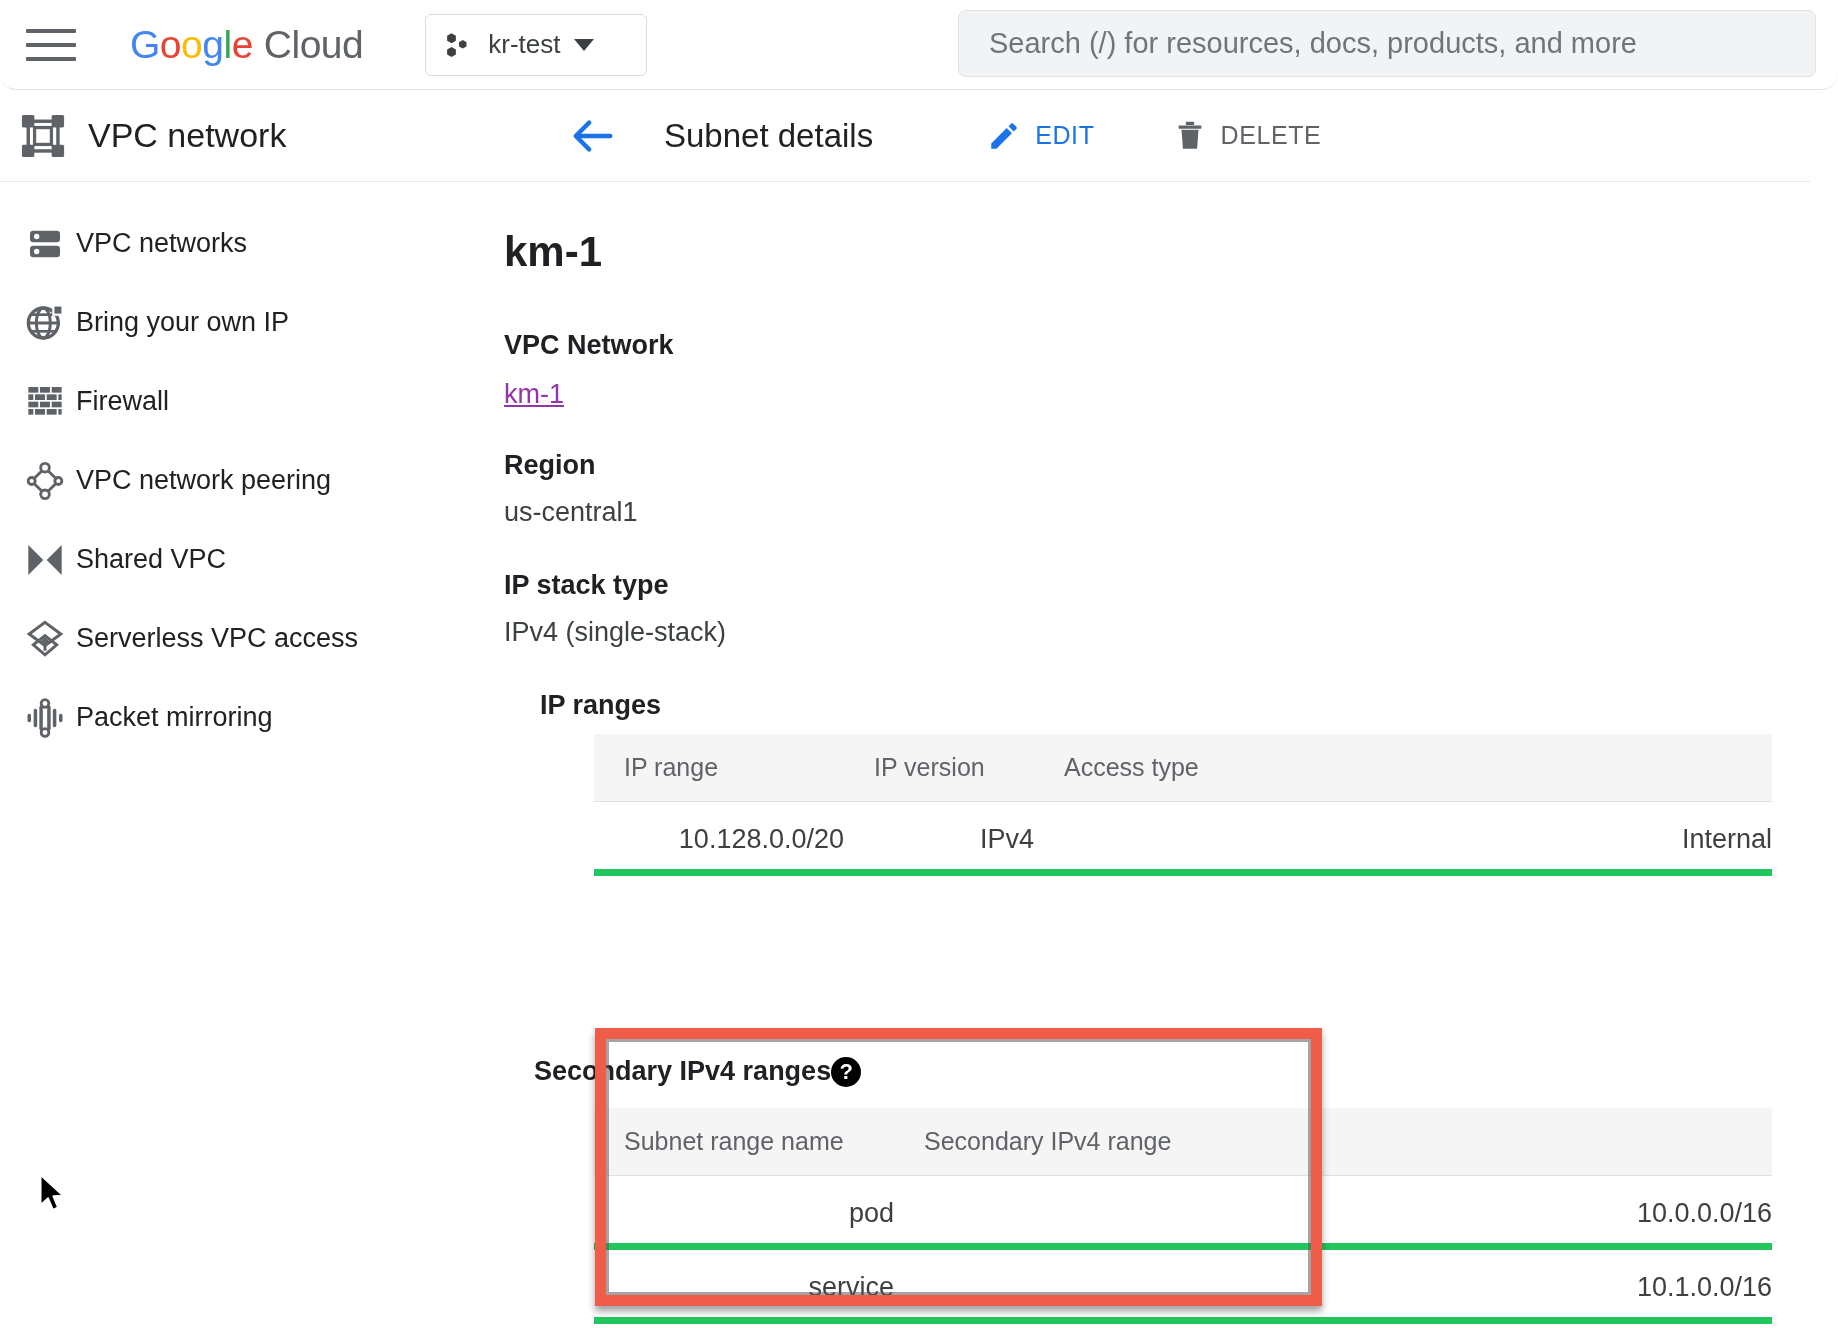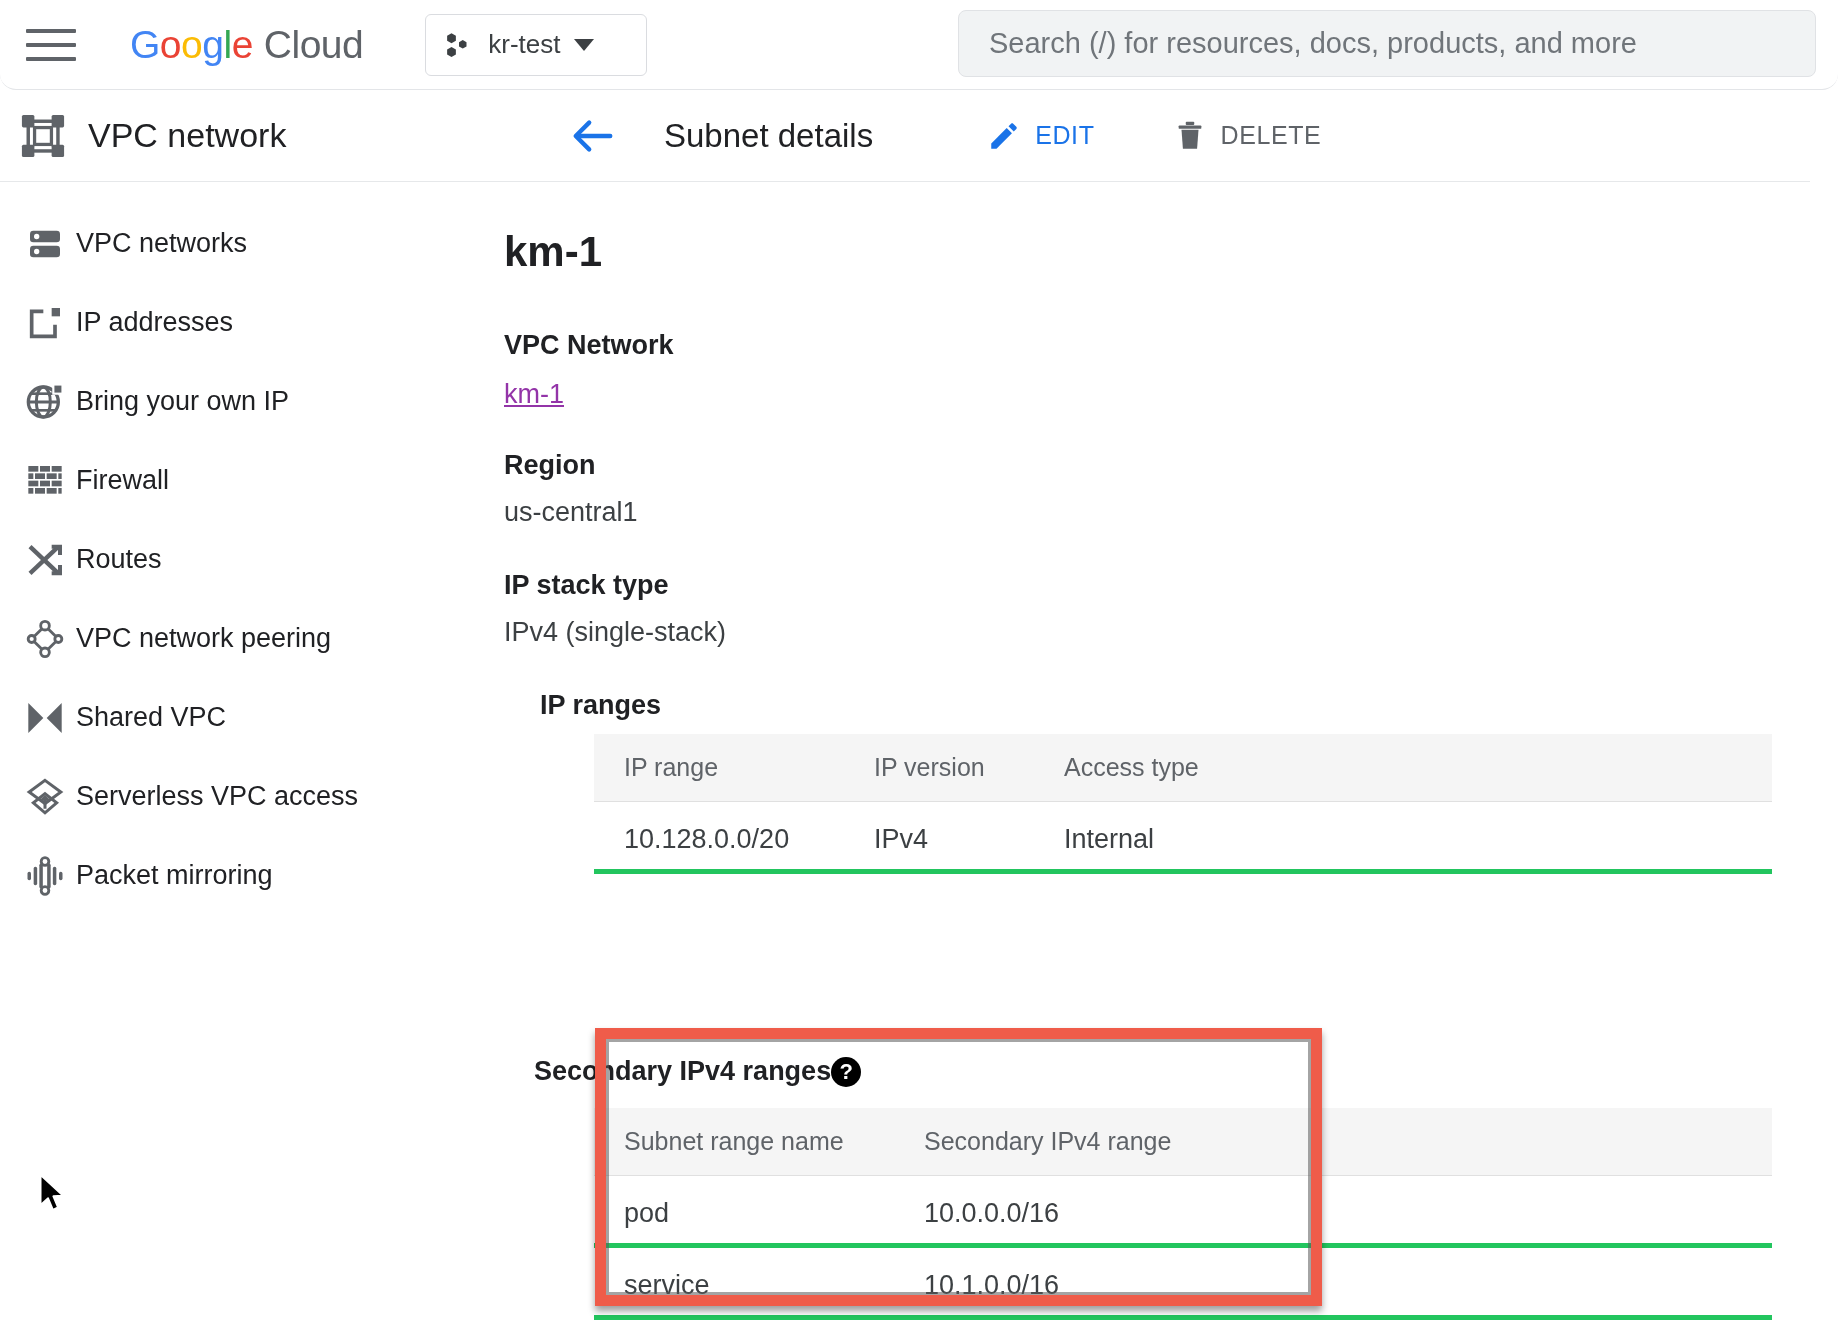--- a/index.html
+++ b/index.html
@@ -183,22 +183,23 @@
     background: #f5f5f5;
     font-size: 25px; font-weight: normal;
     color: #5f6368; text-align: left;
     padding: 19px 0 19px 30px;
     border-bottom: 1px solid #e0e0e0;
     white-space: nowrap;
   }
   .gtable td {
     font-size: 27px; color: #3c4043;
     padding: 22px 0 14px 30px;
-    border-bottom: 5px solid #22c55e;
-    white-space: nowrap;
+    border-bottom: 7px solid #22c55e;
+    white-space: nowrap;
+    text-align: right;
   }
 
   
   #annotation-box {
     position: absolute;
     border: 11px solid #ef5c4a;
     background: transparent;
     box-shadow: 0 5px 7px rgba(0,0,0,0.38), inset 0 0 0 3px rgba(90,90,90,0.55);
     pointer-events: none;
     z-index: 5;
@@ -277,29 +278,20 @@
         <svg width="40" height="40" viewBox="0 0 24 24" fill="#5f6368">
           <rect x="3" y="4" width="18" height="7" rx="2"></rect>
           <rect x="3" y="13" width="18" height="7" rx="2"></rect>
           <circle cx="7" cy="7.5" r="1.6" fill="#fff"></circle>
           <circle cx="7" cy="16.5" r="1.6" fill="#fff"></circle>
         </svg>
       </span>
       <span class="label">VPC networks</span>
     </div>
 
-    <div class="nav-item">
-      <span class="ico">
-        <svg width="40" height="40" viewBox="0 0 24 24" fill="none" stroke="#5f6368" stroke-width="2.2">
-          <path d="M18 13v7H4V5h7"></path>
-          <rect x="16" y="3" width="5" height="5" fill="#5f6368" stroke="none"></rect>
-        </svg>
-      </span>
-      <span class="label">IP addresses</span>
-    </div>
 
     <div class="nav-item">
       <span class="ico">
         <svg width="40" height="40" viewBox="0 0 24 24">
           <circle cx="11" cy="12" r="9" fill="none" stroke="#5f6368" stroke-width="2"></circle>
           <ellipse cx="11" cy="12" rx="4.2" ry="9" fill="none" stroke="#5f6368" stroke-width="1.8"></ellipse>
           <line x1="2" y1="12" x2="20" y2="12" stroke="#5f6368" stroke-width="1.8"></line>
           <line x1="3.3" y1="7" x2="18.7" y2="7" stroke="#5f6368" stroke-width="1.6"></line>
           <line x1="3.3" y1="17" x2="18.7" y2="17" stroke="#5f6368" stroke-width="1.6"></line>
           <rect x="17" y="1.5" width="5.5" height="5.5" fill="#5f6368" stroke="#fff" stroke-width="1.3"></rect>
@@ -323,31 +315,20 @@
             <rect x="16" y="11.8" width="6" height="3.4"></rect>
           <rect x="2" y="16.2" width="3" height="3.4"></rect>
             <rect x="6" y="16.2" width="6" height="3.4"></rect>
             <rect x="13" y="16.2" width="6" height="3.4"></rect>
             <rect x="20" y="16.2" width="2" height="3.4"></rect>
         </svg>
       </span>
       <span class="label">Firewall</span>
     </div>
 
-    <div class="nav-item">
-      <span class="ico">
-        <svg width="40" height="40" viewBox="0 0 24 24" fill="none" stroke="#5f6368" stroke-width="2.6">
-          <path d="M3 4 L20 20"></path>
-          <path d="M3 20 L20 4"></path>
-          <path d="M16 4 L21 4 L21 9" stroke-width="2.4"></path>
-          <path d="M16 20 L21 20 L21 15" stroke-width="2.4"></path>
-        </svg>
-      </span>
-      <span class="label">Routes</span>
-    </div>
 
     <div class="nav-item">
       <span class="ico">
         <svg width="40" height="40" viewBox="0 0 24 24" fill="none" stroke="#5f6368" stroke-width="1.7">
           <circle cx="12" cy="4" r="2.6"></circle>
           <circle cx="20" cy="12" r="2.1"></circle>
           <circle cx="12" cy="20" r="2.6"></circle>
           <circle cx="4" cy="12" r="2.1"></circle>
           <path d="M10.2 5.8 L5.6 10.4 M13.8 5.8 L18.4 10.4 M5.6 13.6 L10.2 18.2 M18.4 13.6 L13.8 18.2"></path>
         </svg>

